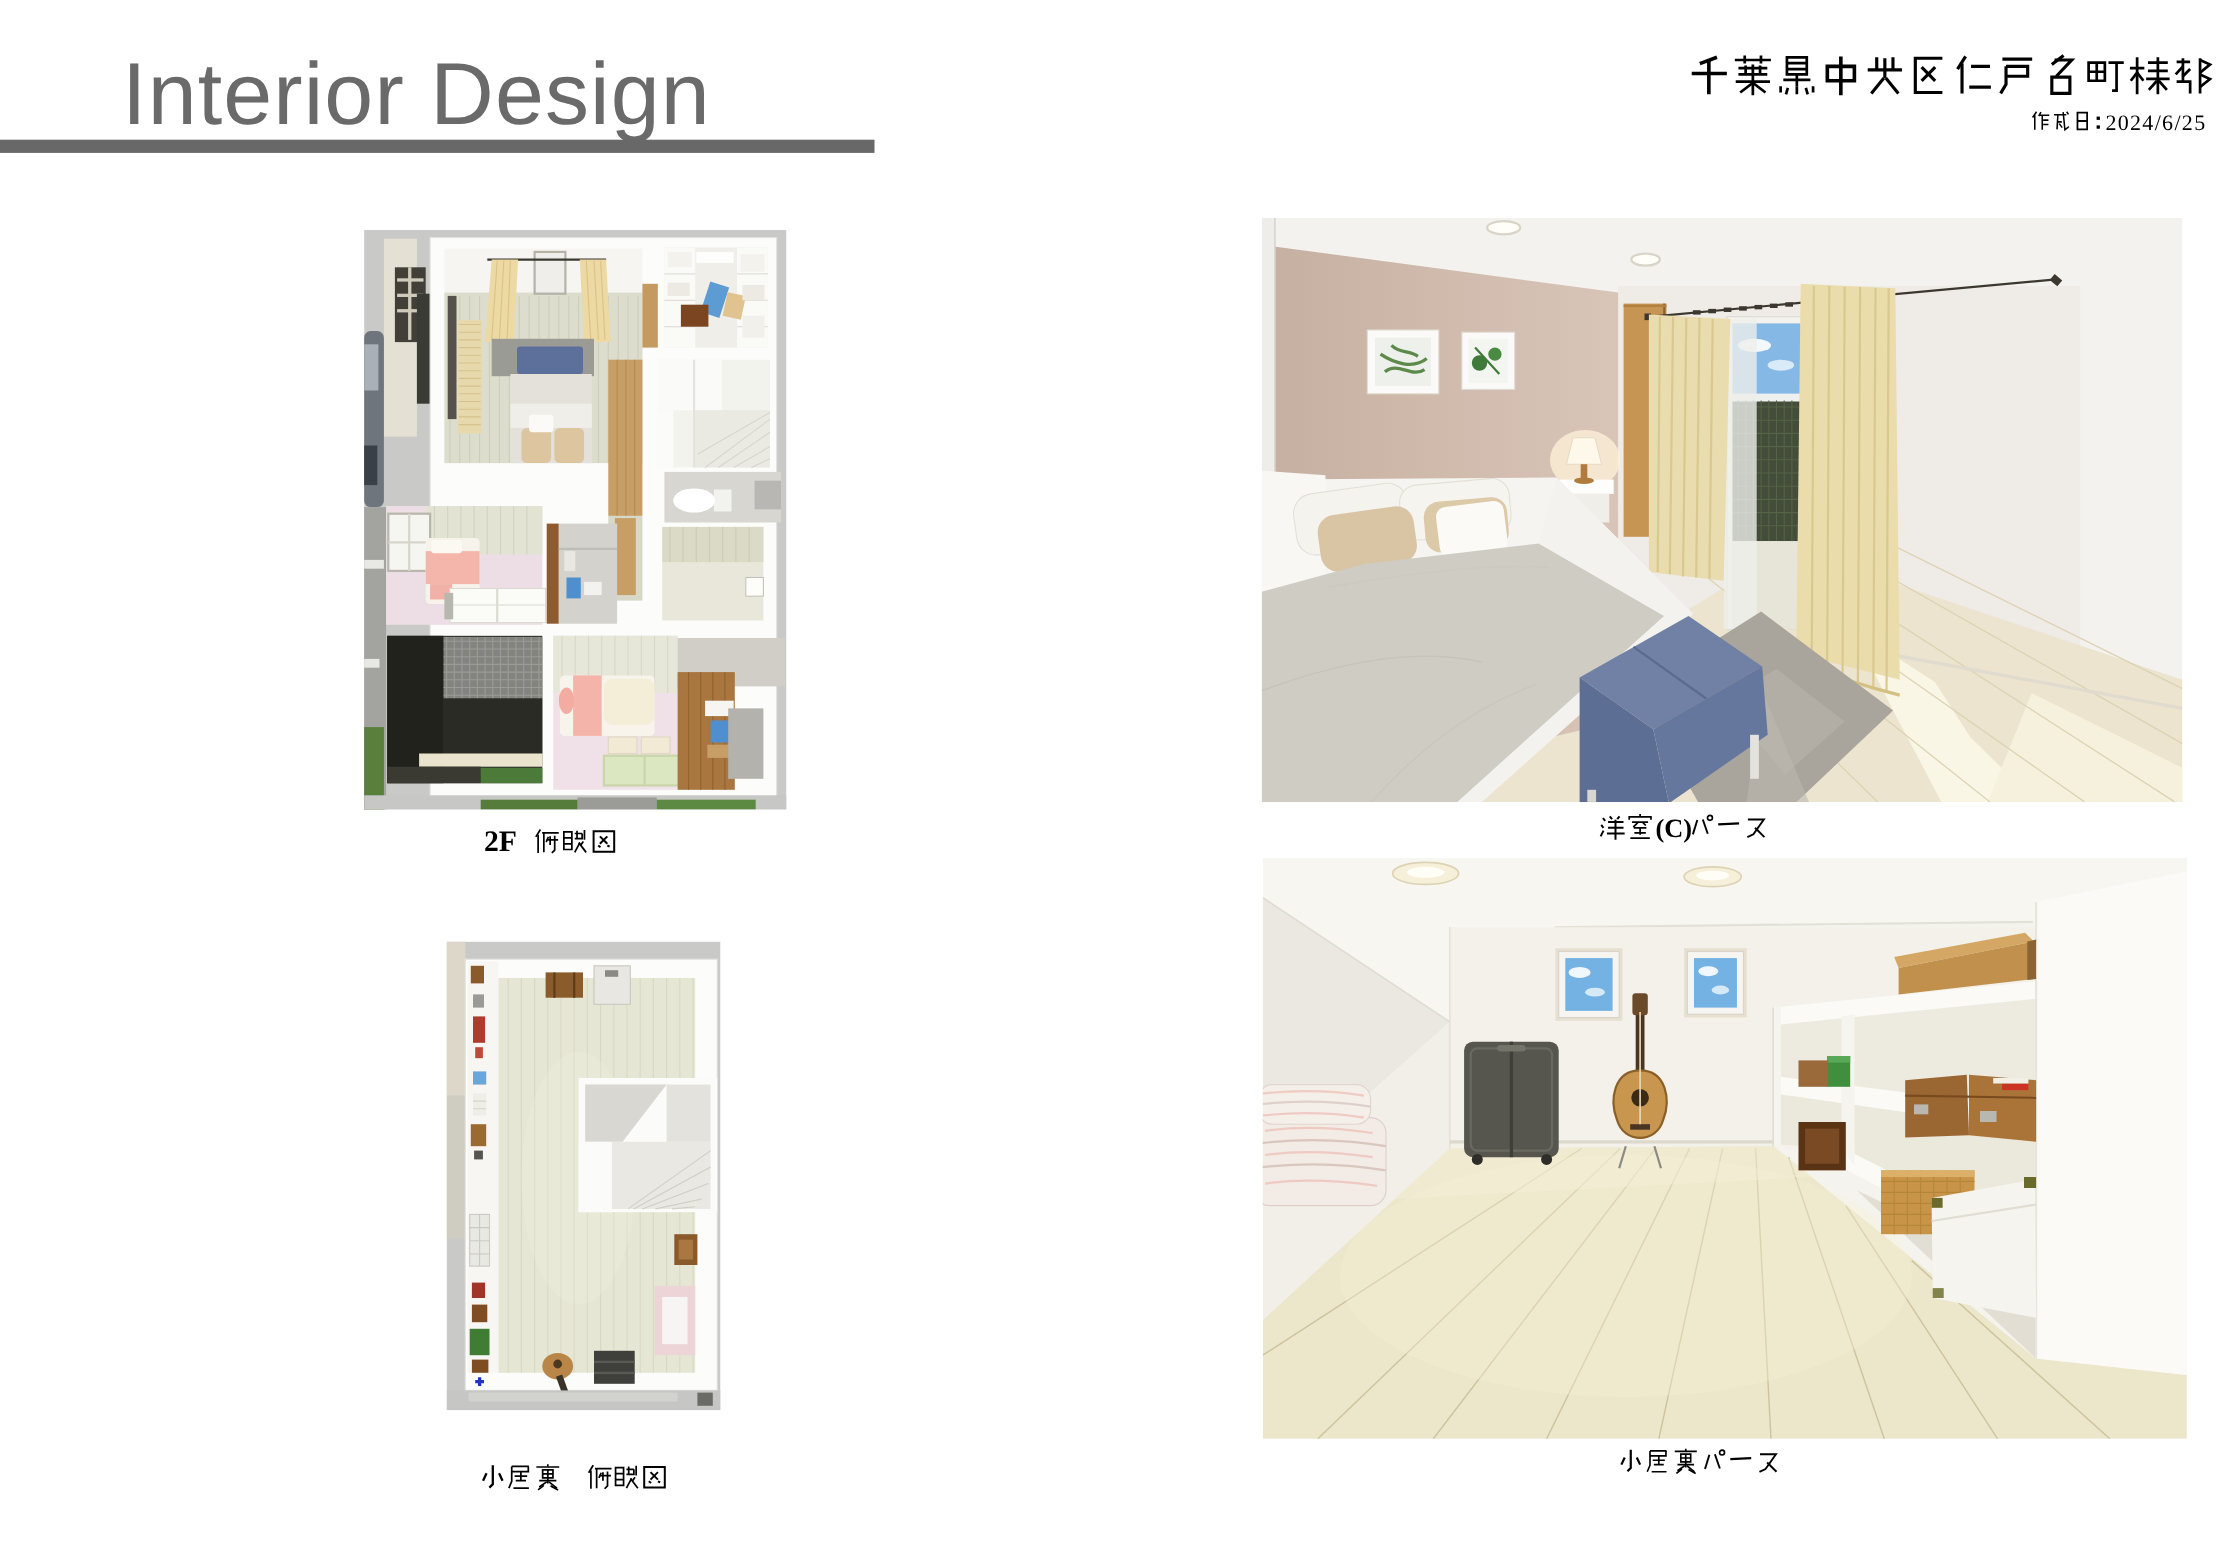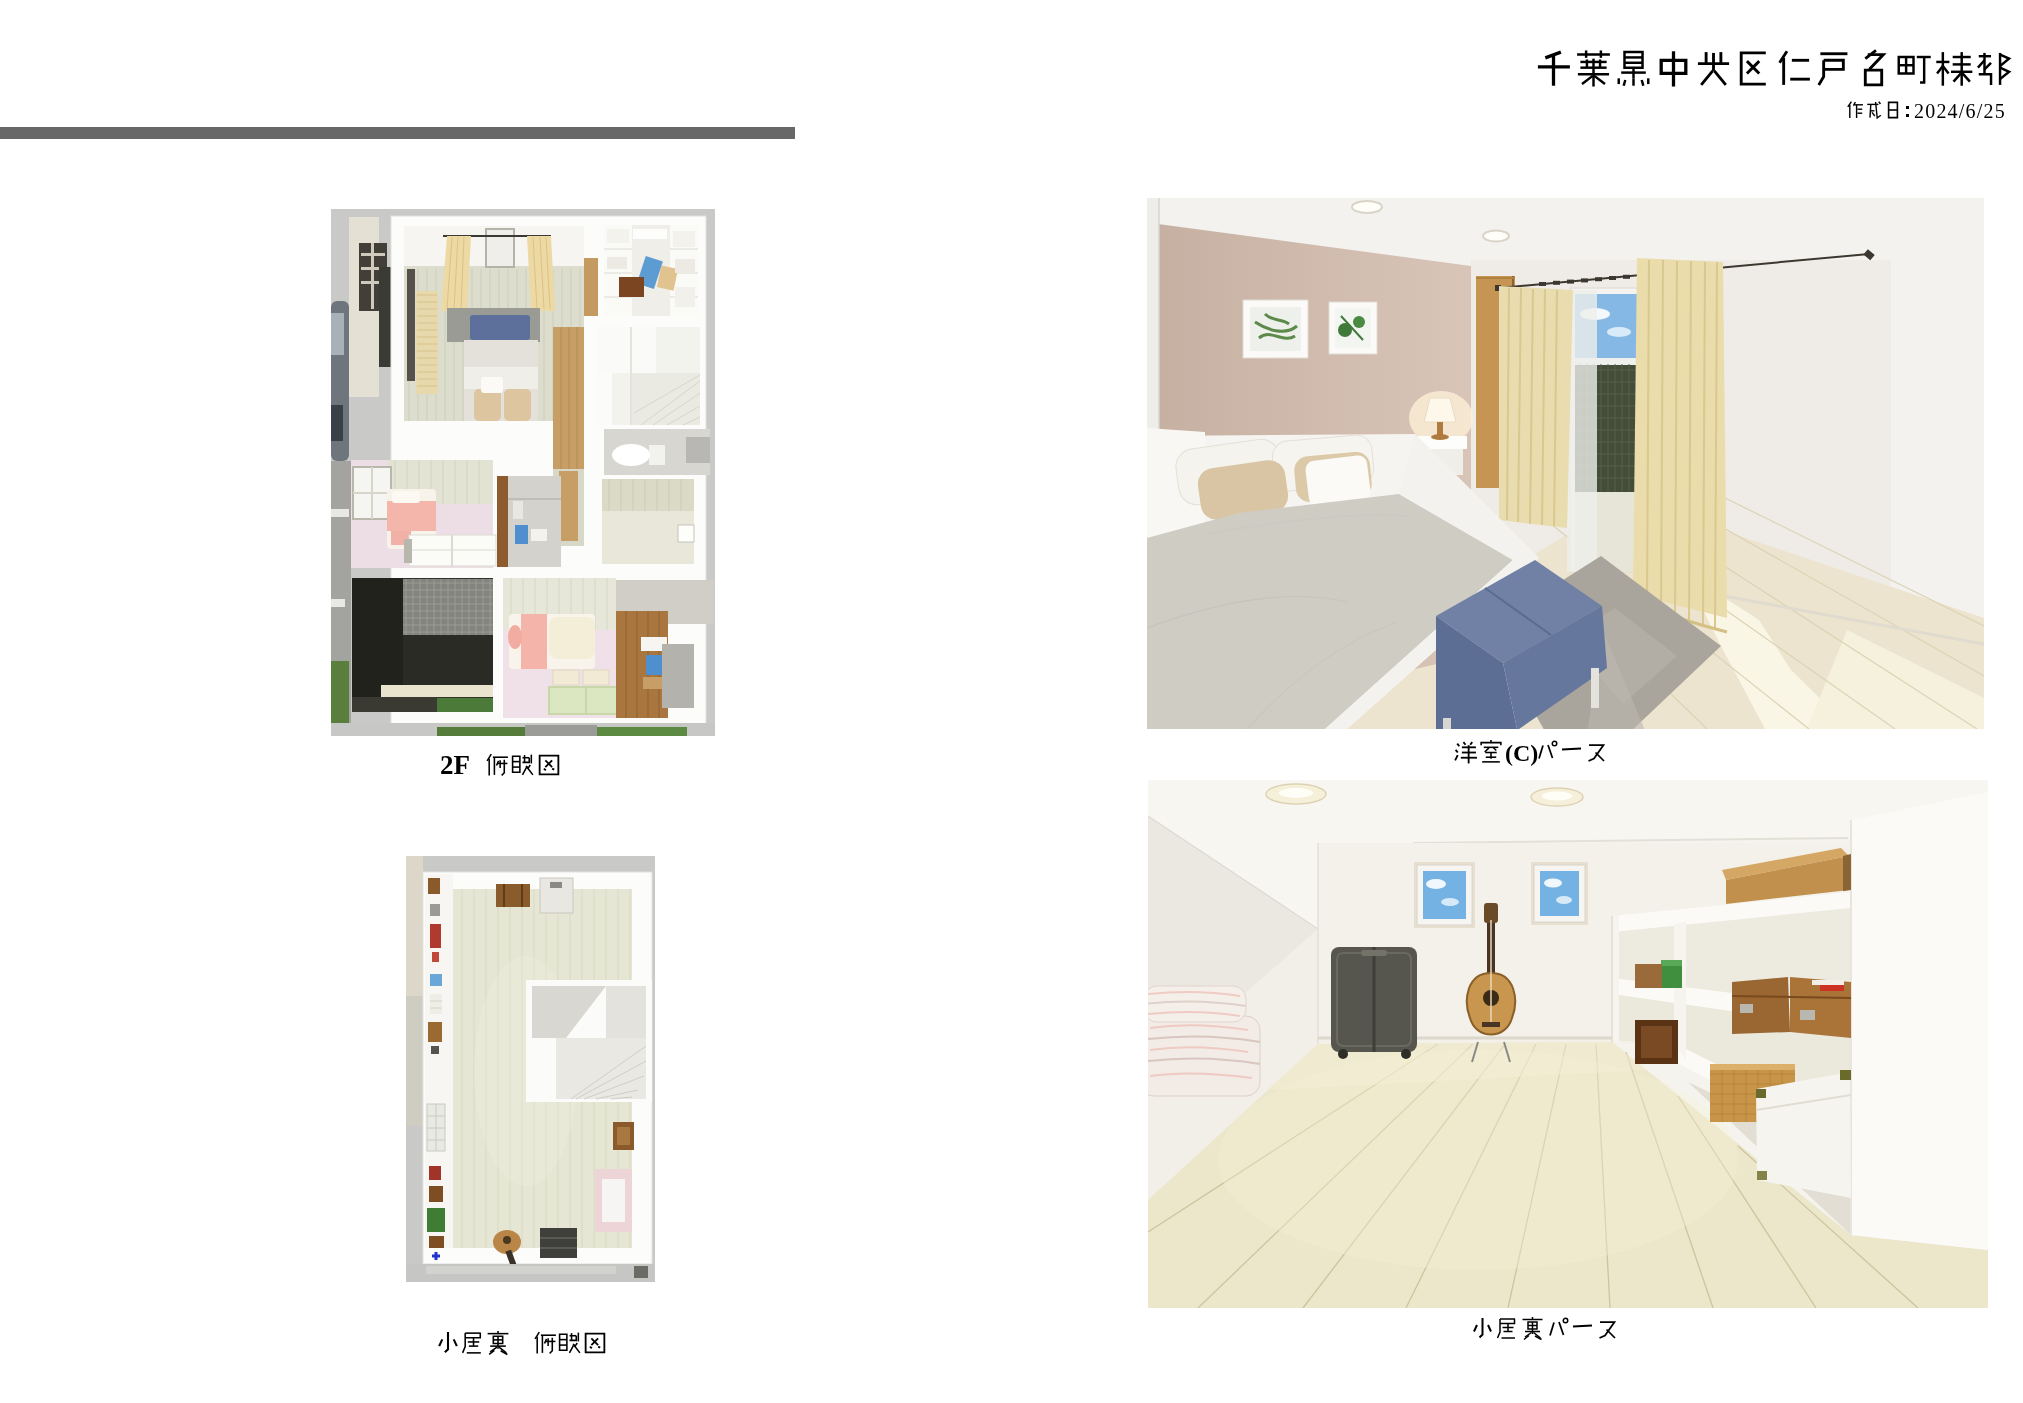--- a/index.html
+++ b/index.html
@@ -265,20 +265,21 @@
         </symbol>
 <symbol id="kn_su" viewBox="0 0 100 100">
           <g fill="none" stroke="#000" stroke-width="7">
             <path d="M20 24 L78 24 L40 78 L18 88"></path>
             <path d="M46 54 L80 88"></path>
           </g>
         </symbol>
 </defs>
 </svg>
 
+<div class="abs" style="left:111px;top:40px;width:700px;height:84px;color:#6a6a6a;font-size:80px;letter-spacing:1px;">Interior Design</div>
 
 <div class="abs" style="left:0;top:127px;width:795px;height:12px;background:#686868;"></div>
 
 <svg id="jtitle" class="abs" style="left:1530px;top:46px;" width="486" height="48" viewBox="0 0 486 48">
       <use href="#k_sen" x="3" y="2" width="41" height="41"></use>
       <use href="#k_ha" x="43" y="2" width="41" height="41"></use>
       <use href="#k_ken" x="83" y="2" width="41" height="41"></use>
       <use href="#k_chu" x="123" y="2" width="41" height="41"></use>
       <use href="#k_ou" x="163" y="2" width="41" height="41"></use>
       <use href="#k_ku" x="203" y="2" width="41" height="41"></use>

